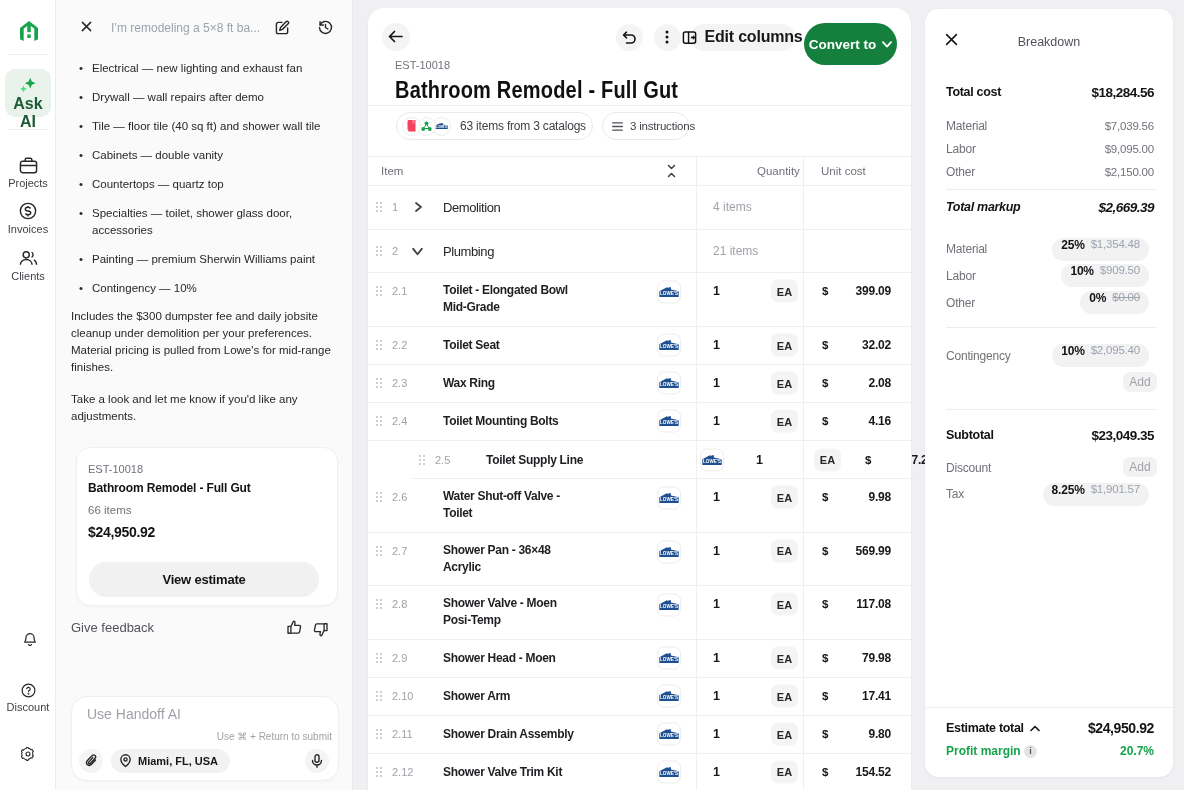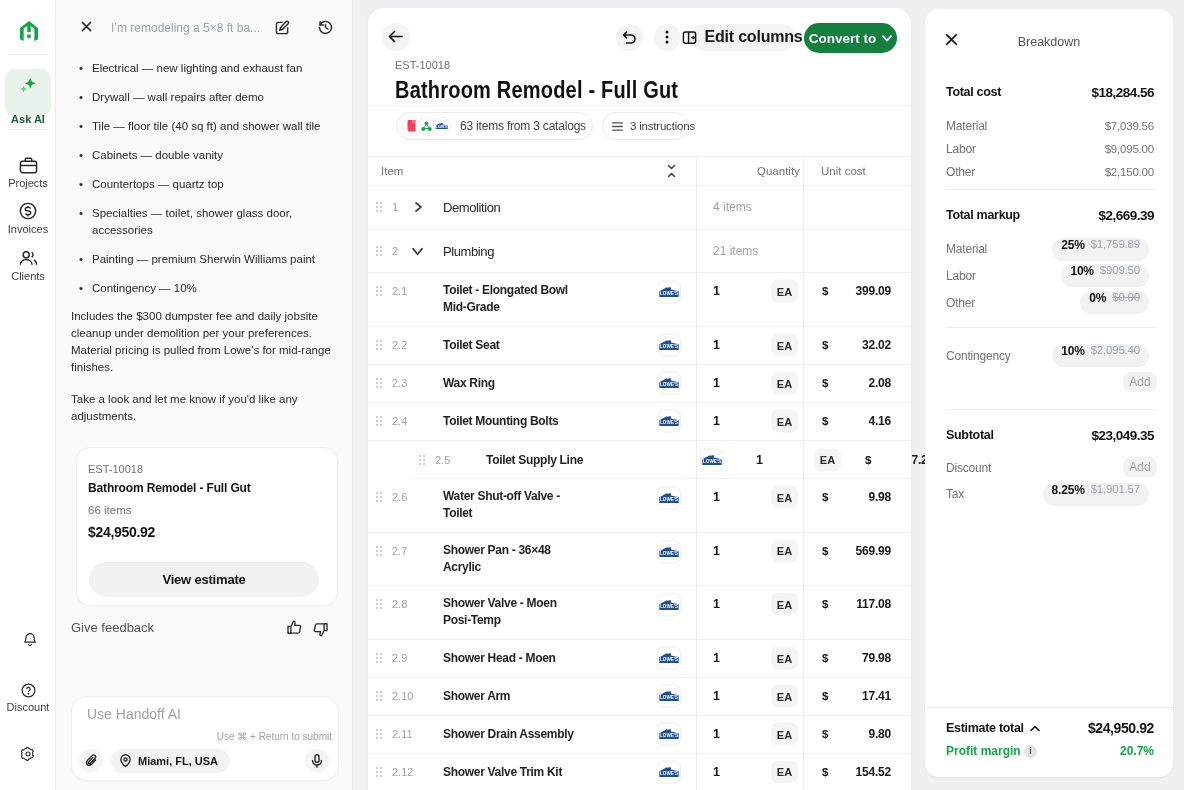--- a/index.html
+++ b/index.html
@@ -5,21 +5,21 @@
 * { margin:0; padding:0; box-sizing:border-box; }
 html,body { width:1184px; height:790px; overflow:hidden; }
 body { font-family:"Liberation Sans", sans-serif; background:#f0f0f2; position:relative; color:#18181b; }
 svg { display:block; flex:none; }
 
 #sidebar { position:absolute; left:0; top:0; width:56px; height:790px; background:#fff; border-right:1px solid #ececee; }
 #sidebar .hr { position:absolute; left:8px; right:8px; height:1px; background:#ececee; }
 .navitem { position:absolute; left:0; width:56px; text-align:center; color:#27272a; }
 .navitem .lbl { font-size:11px; color:#3f3f46; margin-top:3px; }
 #askai { position:absolute; left:5px; top:69px; width:46px; height:48px; background:#e9f3ec; border-radius:10px; text-align:center; }
-#askai .lbl { font-size:11px; font-weight:bold; color:#1c5c34; margin-top:20px; }
+#askai .lbl { font-size:16px; font-weight:bold; color:#1c5c34; margin-top:2px; }
 
 #chat { position:absolute; left:56px; top:0; width:297px; height:790px; background:#fafafa; border-right:1px solid #e8e8ea; }
 #chat .hdr { position:absolute; top:20px; left:0; right:0; height:26px; }
 #chat ul { position:absolute; top:60px; left:36px; width:256px; list-style:none; font-size:11.5px; color:#27272a; }
 #chat ul li { margin-bottom:12px; line-height:17px; position:relative; padding-left:0; }
 #chat ul li::before { content:"•"; position:absolute; left:-13px; color:#27272a; }
 #chat p { position:absolute; left:15px; width:274px; font-size:11.5px; line-height:17px; color:#27272a; }
 #estcard { position:absolute; left:20px; top:447px; width:262px; height:159px; background:#fff; border:1px solid #f0f0f1; border-radius:14px; box-shadow:0 1px 2px rgba(0,0,0,0.03); }
 #inputcard { position:absolute; left:15px; top:696px; width:268px; height:85px; background:#fff; border:1px solid #f0f0f1; border-radius:16px; box-shadow:0 1px 2px rgba(0,0,0,0.03); }
 .pillgray { background:#f2f2f3; border-radius:999px; display:inline-flex; align-items:center; }
@@ -202,21 +202,21 @@
         <circle cx="2" cy="2" r="1.5"></circle>
         <circle cx="2" cy="7" r="1.5"></circle>
         <circle cx="2" cy="12" r="1.5"></circle>
       </svg>
     </div>
 <div class="hbtn" style="left:322px;top:15.5px;width:105px;height:27px;font-size:16px;letter-spacing:-0.2px;"><svg style="margin-right:7px" width="15" height="15" viewBox="0 0 16 16" fill="none" stroke="#131316" stroke-width="1.6" stroke-linejoin="round">
         <rect x="1.5" y="2" width="13" height="12" rx="2"></rect>
         <path d="M7 2 V14"></path>
         <path d="M9.5 8 H13 M11.6 6.3 L13.3 8 L11.6 9.7" stroke-width="1.4"></path>
       </svg>Edit columns</div>
-<div id="convertbtn" style="left:436px;top:15px;width:93px;height:30px;font-size:13.5px;">Convert to<svg style="margin-left:6px" width="10" height="7" viewBox="0 0 10 7" fill="none" stroke="#fff" stroke-width="1.8" stroke-linecap="round" stroke-linejoin="round">
+<div id="convertbtn" style="left:436px;top:15px;width:93px;height:42px;font-size:13.5px;">Convert to<svg style="margin-left:6px" width="10" height="7" viewBox="0 0 10 7" fill="none" stroke="#fff" stroke-width="1.8" stroke-linecap="round" stroke-linejoin="round">
         <path d="M1 1.2 L5 5.6 L9 1.2"></path>
       </svg></div>
 <div style="position:absolute;left:27px;top:51px;font-size:11px;color:#71717a;">EST-10018</div>
 <div style="position:absolute;left:27px;top:68px;font-size:20px;font-weight:bold;color:#101013;letter-spacing:0.2px;transform:scale(1,1.22);transform-origin:0 0;">Bathroom Remodel - Full Gut</div>
 <div style="position:absolute;left:0;top:97px;width:543px;height:1px;background:#efeff1;"></div>
 <div class="tagpill" style="left:28px;top:104px;width:197px;padding-left:5px;">
       <span style="position:relative;width:19px;height:19px;margin-right:-4px;background:#fff;border:1px solid #ededef;border-radius:50%;display:inline-flex;align-items:center;justify-content:center;z-index:3;">
         <svg width="11" height="12" viewBox="0 0 11 12">
           <path d="M1.5 1.5 a1.4 1.4 0 0 1 1.4-1.4 H9.5 V9 H2.9 a1.4 1.4 0 0 0 -1.4 1.4 Z M9.5 9 V11.5 H2.9 a1.3 1.3 0 0 1 0-2.5" fill="#f43f5e"></path>
           <path d="M6 0.1 V4 L7.4 2.9 L8.8 4 V0.1 Z" fill="#fb7185"></path>
@@ -571,30 +571,30 @@
     </div>
   <div class="prow" style="top:131px;height:18px;">
       <span class="plbl">Labor</span>
       <span class="pval">$9,095.00</span>
     </div>
   <div class="prow" style="top:154px;height:18px;">
       <span class="plbl">Other</span>
       <span class="pval">$2,150.00</span>
     </div>
   <div class="hr" style="top:180px;"></div>
-  <div class="prow" style="top:197px;height:18px;">
+  <div class="prow" style="top:189px;height:18px;font-style:italic;">
       <span class="pbold" style="font-size:12.5px;">Total markup</span>
       <span class="bigval">$2,669.39</span>
     </div>
   <div class="prow" style="top:231px;height:18px;">
       <span class="plbl">Material</span>
     </div>
   <div class="pcpill" style="top:228.5px;">
       <b>25%</b>
-      <span>$1,759.89</span>
+      <span>$1,354.48</span>
     </div>
   <div class="prow" style="top:258px;height:18px;">
       <span class="plbl">Labor</span>
     </div>
   <div class="pcpill" style="top:255.3px;">
       <b>10%</b>
       <span>$909.50</span>
     </div>
   <div class="prow" style="top:284.5px;height:18px;">
       <span class="plbl">Other</span>

